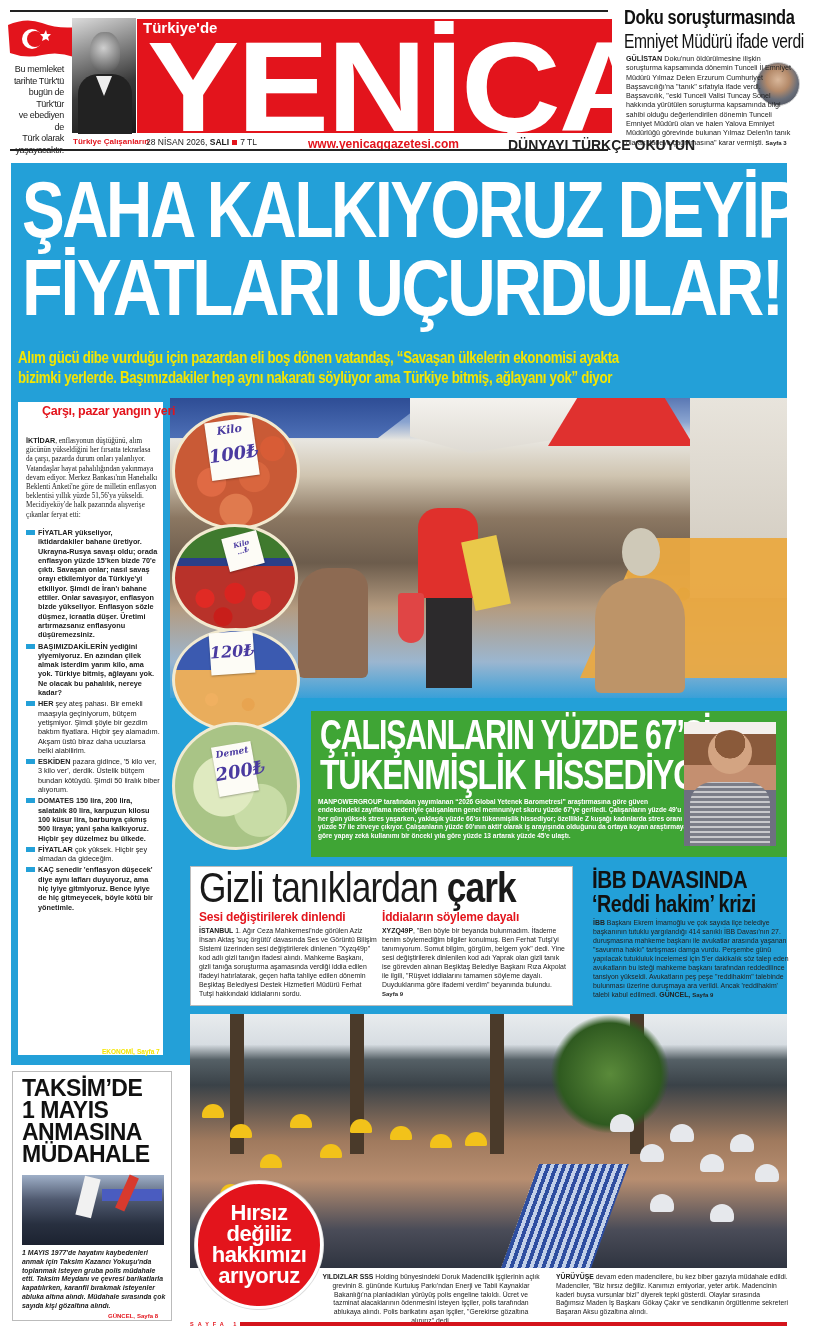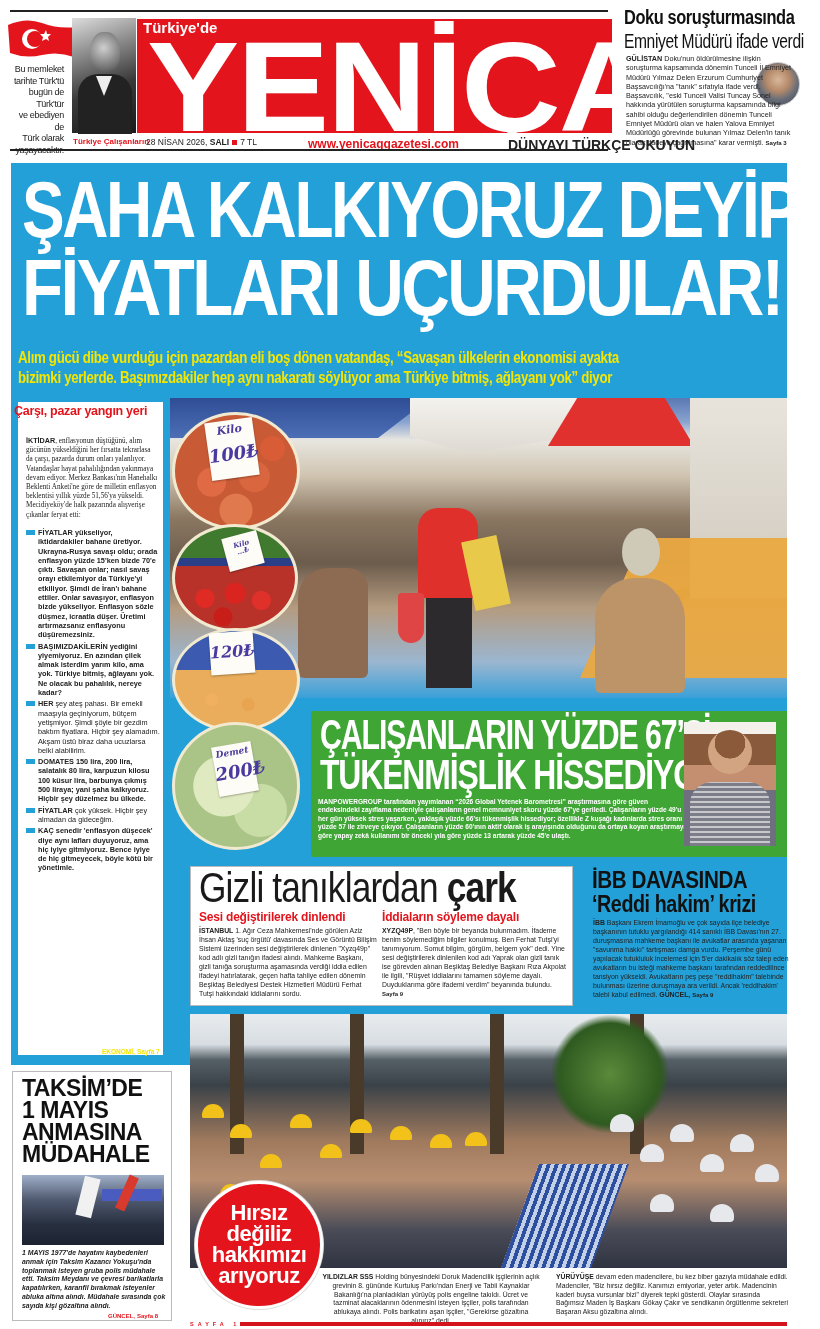--- a/index.html
+++ b/index.html
@@ -37,21 +37,21 @@
     background: radial-gradient(circle at 50% 40%, #d9b79a 0%, #b48a6a 35%, #6a6e78 60%, #3b4152 100%); border: 1px solid #ccc; }
 
   
   .blue-box { left: 11px; top: 163px; width: 776px; height: 902px; background: #23a0d8; }
   .headline { left: 22px; top: 172px; color: #fff; font-weight: 900; font-size: 80px; line-height: 76px; letter-spacing: -3px; white-space: nowrap; transform: scaleX(0.80); transform-origin: left top; }
   .headline2 { left: 22px; top: 250px; color: #fff; font-weight: 900; font-size: 80px; line-height: 76px; letter-spacing: -3px; white-space: nowrap; transform: scaleX(0.84); transform-origin: left top; }
   .subhead { left: 18px; top: 348px; color: #f5e600; font-weight: bold; font-size: 17px; line-height: 20px; letter-spacing: -0.4px; white-space: nowrap; transform: scaleX(0.78); transform-origin: left top; }
 
   
   .side-col { left: 18px; top: 402px; width: 145px; height: 653px; background: #fff; }
-  .side-title { left: 14px; top: 404px; font-size: 12.5px; font-weight: bold; color: #e3141c; white-space: nowrap; letter-spacing: -0.3px; }
+  .side-title { left: 42px; top: 404px; font-size: 12.5px; font-weight: bold; color: #e3141c; white-space: nowrap; letter-spacing: -0.3px; }
   .side-intro { left: 26px; top: 436px; width: 132px; font-family: "Liberation Serif", serif; font-size: 7.2px; line-height: 9.2px; color: #222; }
   .side-intro b { font-family: "Liberation Sans", sans-serif; font-weight: bold; }
   .side-list { left: 26px; top: 528px; width: 134px; font-size: 7.3px; line-height: 9.3px; color: #222; }
   .side-item { position: relative; padding-left: 12px; margin-bottom: 2px; }
   .side-item::before { content: ""; position: absolute; left: 0; top: 2px; width: 9px; height: 5px; background: #23a0d8; }
   .side-item.bold { font-weight: bold; }
   .side-item .lead { font-weight: bold; }
   .side-foot { left: 102px; top: 1047px; font-size: 7.5px; color: #f5e600; font-weight: bold; }
   .side-foot span { font-size: 6.5px; }
 
@@ -215,20 +215,21 @@
 <div class="price-tag pt3"><span>120₺</span></div>
 <div class="price-tag pt4"><span>Demet</span><span class="big">200₺</span></div>
 
 <div class="abs side-col"></div>
 <div class="abs side-title">Çarşı, pazar yangın yeri</div>
 <div class="abs side-intro"><b>İKTİDAR</b><span>, enflasyonun düştüğünü, alım gücünün yükseldiğini her fırsatta tekrarlasa da çarşı, pazarda durum onları yalanlıyor. Vatandaşlar hayat pahalılığından yakınmaya devam ediyor. Merkez Bankası'nın Hanehalkı Beklenti Anketi'ne göre de milletin enflasyon beklentisi yıllık yüzde 51,56'ya yükseldi. Mecidiyeköy'de halk pazarında alışverişe çıkanlar feryat etti:</span></div>
 <div class="abs side-list">
   <div class="side-item bold"><span class="lead">FİYATLAR</span><span> yükseliyor, iktidardakiler bahane üretiyor. Ukrayna-Rusya savaşı oldu; orada enflasyon yüzde 15'ken bizde 70'e çıktı. Savaşan onlar; nasıl savaş orayı etkilemiyor da Türkiye'yi etkiliyor. Şimdi de İran'ı bahane ettiler. Onlar savaşıyor, enflasyon bizde yükseliyor. Enflasyon sözle düşmez, icraatla düşer. Üretimi artırmazsanız enflasyonu düşüremezsiniz.</span></div>
   <div class="side-item bold"><span class="lead">BAŞIMIZDAKİLERİN</span><span> yediğini yiyemiyoruz. En azından çilek almak isterdim yarım kilo, ama yok. Türkiye bitmiş, ağlayanı yok. Ne olacak bu pahalılık, nereye kadar?</span></div>
   <div class="side-item"><span class="lead">HER</span><span> şey ateş pahası. Bir emekli maaşıyla geçiniyorum, bütçem yetişmiyor. Şimdi şöyle bir gezdim baktım fiyatlara. Hiçbir şey alamadım. Akşam üstü biraz daha ucuzlarsa belki alabilirim.</span></div>
+  <div class="side-item"><span class="lead">ESKİDEN</span><span> pazara gidince, '5 kilo ver, 3 kilo ver', derdik. Üstelik bütçem bundan kötüydü. Şimdi 50 liralık biber alıyorum.</span></div>
   <div class="side-item bold"><span class="lead">DOMATES</span><span> 150 lira, 200 lira, salatalık 80 lira, karpuzun kilosu 100 küsur lira, barbunya çıkmış 500 liraya; yani şaha kalkıyoruz. Hiçbir şey düzelmez bu ülkede.</span></div>
   <div class="side-item"><span class="lead">FİYATLAR</span><span> çok yüksek. Hiçbir şey almadan da gideceğim.</span></div>
   <div class="side-item bold"><span class="lead">KAÇ</span><span> senedir 'enflasyon düşecek' diye aynı lafları duyuyoruz, ama hiç iyiye gitmiyoruz. Bence iyiye de hiç gitmeyecek, böyle kötü bir yönetimle.</span></div>
 </div>
 <div class="abs side-foot"><span>EKONOMİ,</span> <span>Sayfa 7</span></div>
 
 <div class="abs green-box"></div>
 <div class="abs green-title1">ÇALIŞANLARIN YÜZDE 67’Sİ</div>
 <div class="abs green-title2">TÜKENMİŞLİK HİSSEDİYOR!</div>
 <div class="abs green-body"><span>MANPOWERGROUP</span><span> tarafından yayımlanan “2026 Global Yetenek Barometresi” araştırmasına göre güven endeksindeki zayıflama nedeniyle çalışanların genel memnuniyet skoru yüzde 67'ye geriledi. Çalışanların yüzde 49'u her gün yüksek stres yaşarken, yaklaşık yüzde 66'sı tükenmişlik hissediyor; özellikle Z kuşağı kadınlarda stres oranı yüzde 57 ile zirveye çıkıyor. Çalışanların yüzde 60'ının aktif olarak iş arayışında olduğunu da ortaya koyan araştırmaya göre yapay zekâ kullanımı bir önceki yıla göre yüzde 13 artarak yüzde 45'e ulaştı.</span></div>

